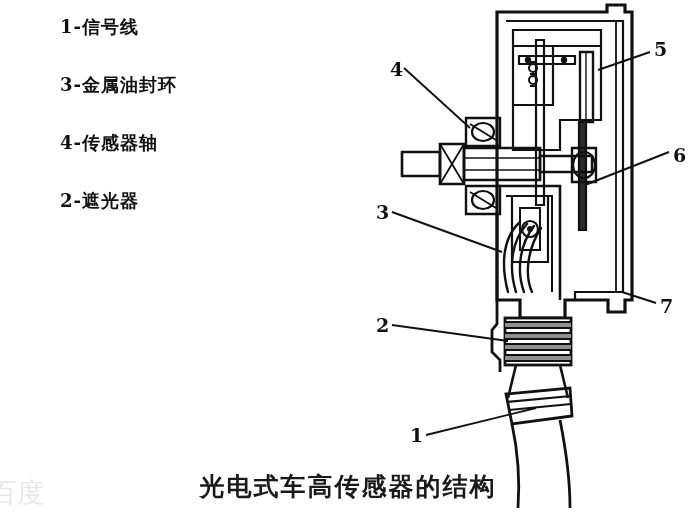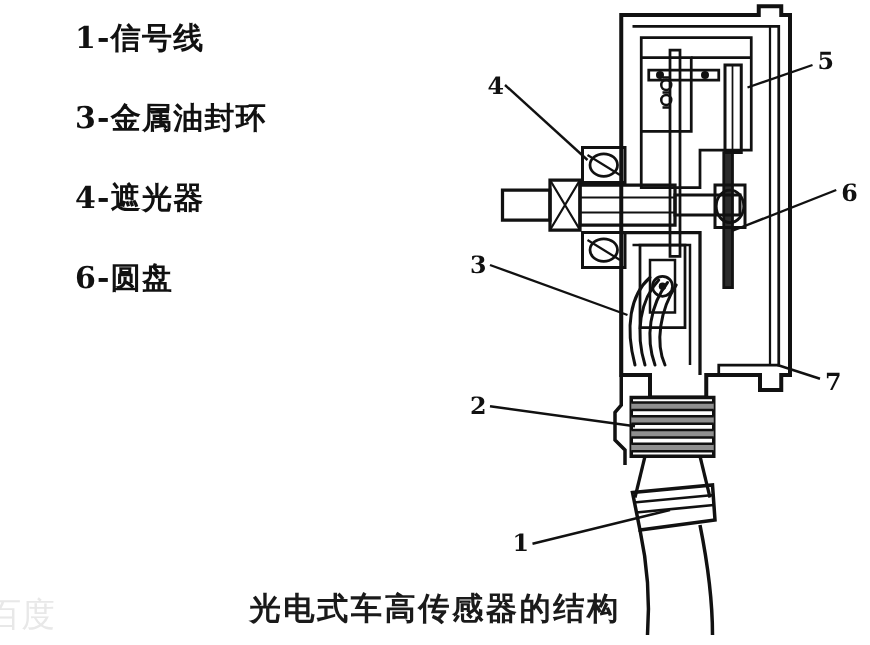--- a/index.html
+++ b/index.html
@@ -20,21 +20,21 @@
   }
 
   
   #legend {
     position: absolute;
     left: 60px;
     top: 18px;
     width: 300px;
   }
   .legend-item {
-    font-size: 24px;
+    font-size: 18px;
     line-height: 1;
     color: #111111;
     margin-bottom: 40px;
     white-space: nowrap;
     letter-spacing: 1px;
     font-family: "DejaVu Serif", "Liberation Serif", serif;
     font-weight: 600;
   }
   .legend-item:last-child { margin-bottom: 0; }
 
@@ -89,22 +89,22 @@
   }
 </style>
 </head>
 <body>
 
 <div id="page">
 
   <div id="legend">
     <div class="legend-item">1-信号线</div>
     <div class="legend-item">3-金属油封环</div>
-    <div class="legend-item">4-遮光器</div>
-    <div class="legend-item">6-圆盘</div>
+    <div class="legend-item">4-传感器轴</div>
+    <div class="legend-item">2-遮光器</div>
   </div>
 
   <svg id="drawing" width="696" height="516" viewBox="0 0 696 516">
 
     <g fill="none" stroke="#111111" stroke-width="2.6" stroke-linejoin="miter" stroke-linecap="butt">
 
       <g>
         <path d="M 497 12 L 607 12 L 607 5 L 625 5 L 625 12 L 632 12
                  L 632 300 L 625 300 L 625 312 L 608 312 L 608 300
                  L 565 300 L 565 318 L 520 318 L 520 300 L 497 300 Z" stroke-width="3.2"></path>

